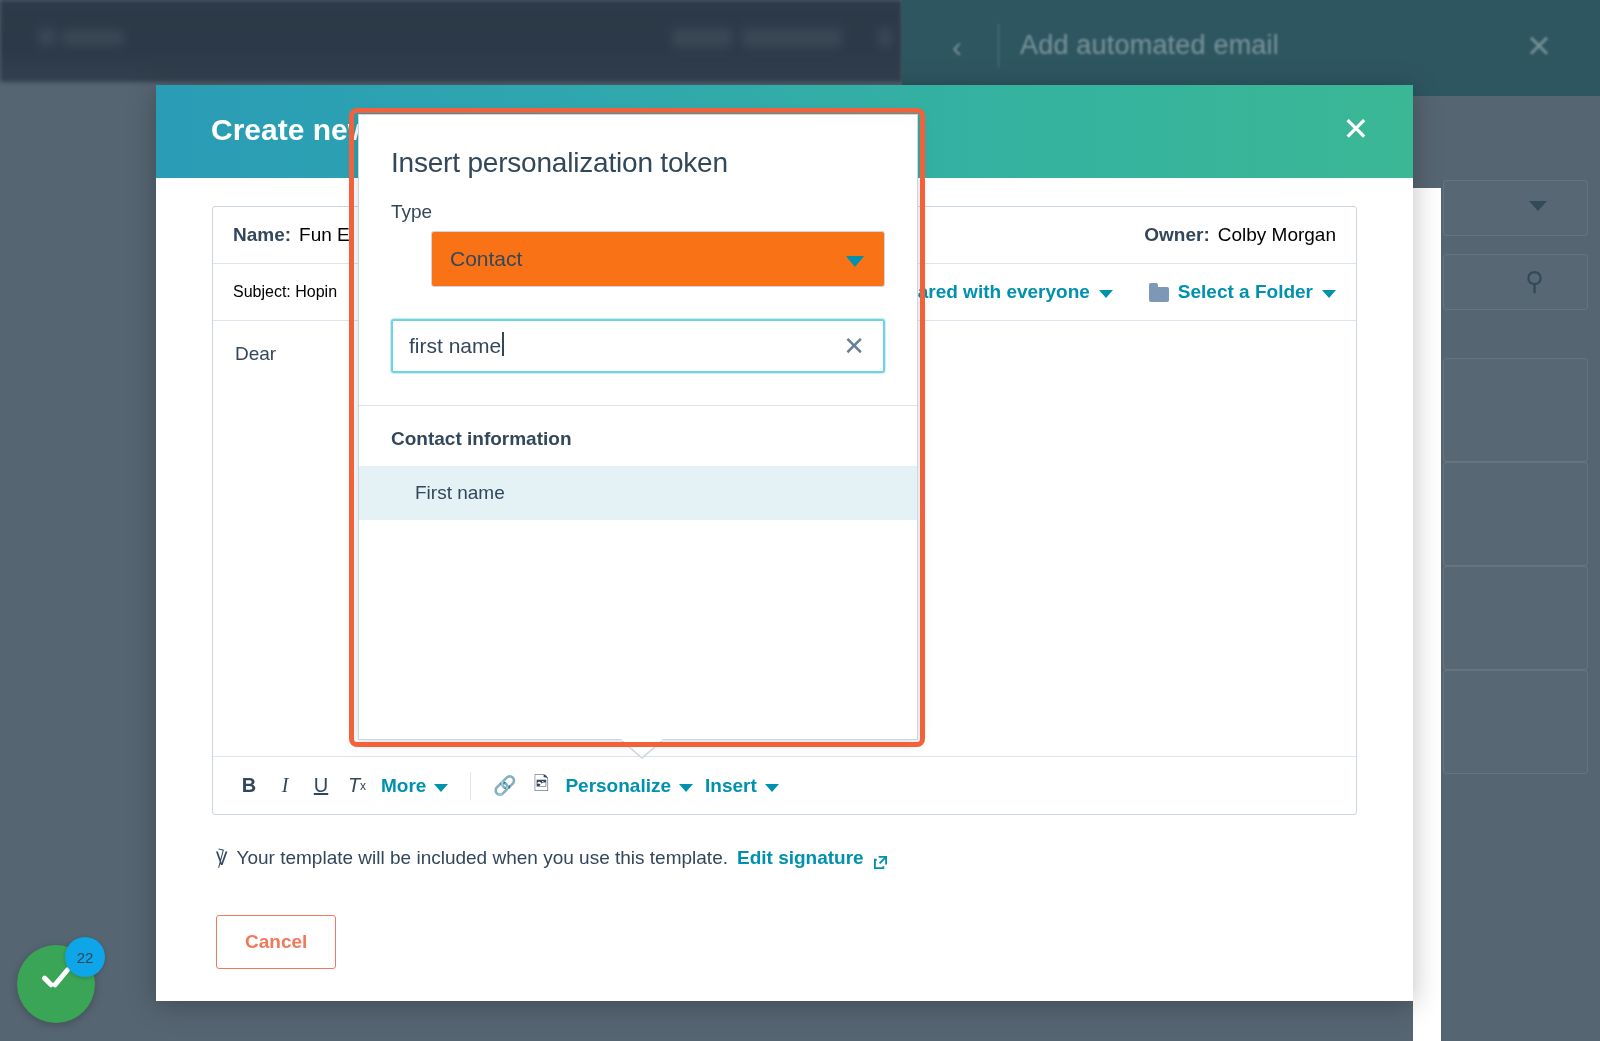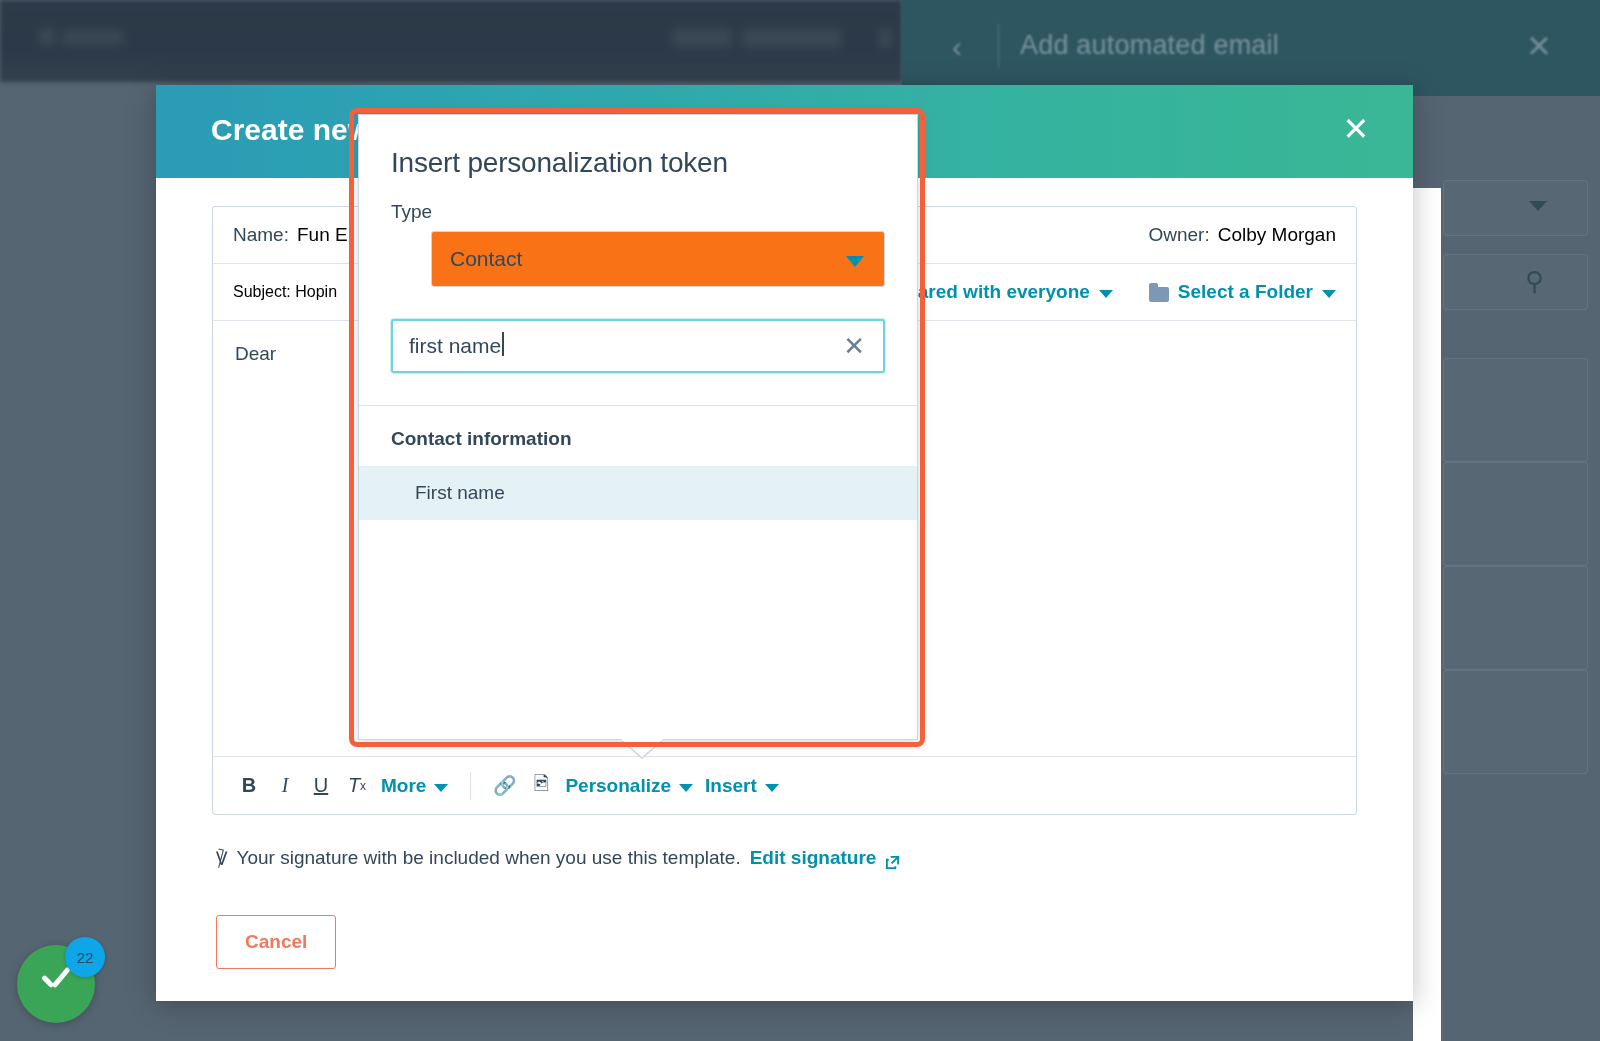--- a/index.html
+++ b/index.html
@@ -125,21 +125,21 @@
     border: 1px solid #cbd6e2; border-radius: 3px; background: #fff;
   }
   .form-row {
     display: flex; align-items: center; justify-content: space-between;
     height: 57px; padding: 0 20px; border-bottom: 1px solid #dfe3eb;
   }
   .form-row .left, .form-row .right {
     display: flex; align-items: baseline; gap: 8px;
     font-size: 19px; color: #33475b; white-space: nowrap;
   }
-  .form-row .lbl { font-weight: 400; color: #33475b; }
+  .form-row .lbl { font-weight: 700; color: #33475b; }
   .form-row .val { color: #000000; font-weight: 400; }
 
   .form-row-2 {
     display: flex; align-items: center; justify-content: space-between;
     height: 57px; padding: 0 20px; border-bottom: 1px solid #dfe3eb;
   }
   .share-group { display: flex; align-items: center; gap: 36px; }
   .link-btn {
     display: inline-flex; align-items: center; gap: 9px;
     color: #0091ae; font-size: 19px; font-weight: 700; cursor: pointer;
@@ -377,21 +377,21 @@
           </span>
           <span class="tb-text">
             <span>Insert</span>
             <span class="caret-down"></span>
           </span>
         </div>
       </div>
 
       <div class="signature-line">
         <span class="sig-glyph">℣</span>
-        <span>Your signature with be included when you use this template.</span>
+        <span>Your template will be included when you use this template.</span>
         <span class="sig-link">Edit signature</span>
         <span class="ext-icon">
           <svg viewBox="0 0 16 16" width="15" height="15">
             <path d="M6 2h8v8" fill="none" stroke="#0091ae" stroke-width="2"></path>
             <path d="M14 2L7 9" fill="none" stroke="#0091ae" stroke-width="2"></path>
             <path d="M11 12v2H2V5h2" fill="none" stroke="#0091ae" stroke-width="2"></path>
           </svg>
         </span>
       </div>
 

